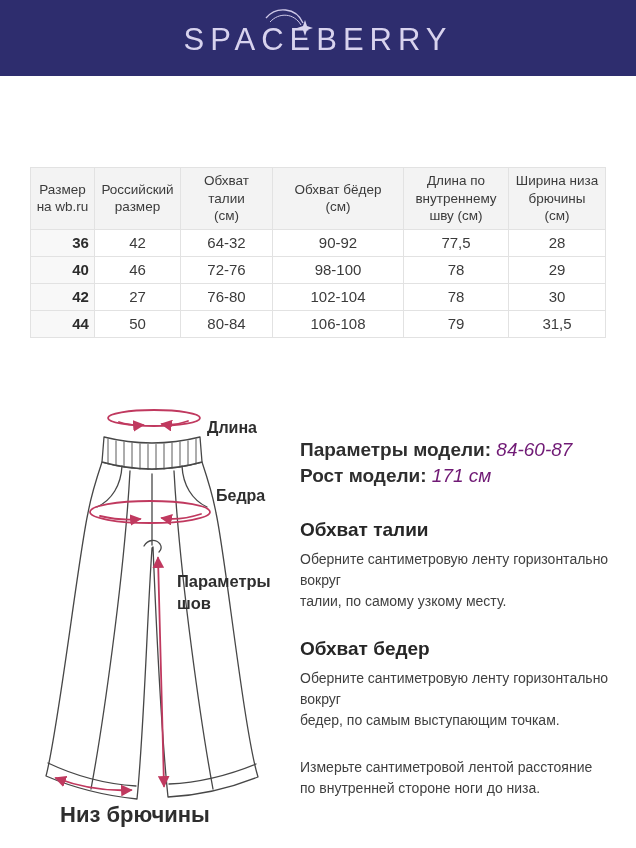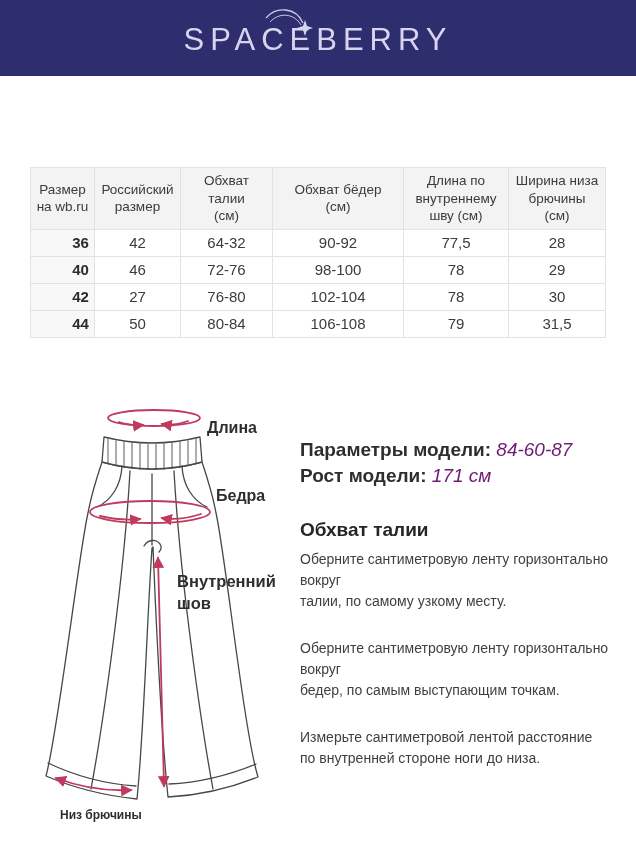--- a/index.html
+++ b/index.html
@@ -24,21 +24,21 @@
     color:#3b3b3b;white-space:pre-line;height:55px;padding:4px 4px;}
   .size-table td{font-size:15px;color:#3b3b3b;height:27px;background:#fff;}
   .size-table td:first-child{background:var(--table-first-col-bg);font-weight:700;color:#2c2c2c;padding-left:36px;}
 
   
   .pants-svg{position:absolute;left:20px;top:400px;}
   .diagram-label{position:absolute;color:var(--text-dark);font-weight:600;font-size:16px;line-height:22px;}
   .label-waist{left:207px;top:417px;}
   .label-hips{left:216px;top:485px;}
   .label-inseam{left:177px;top:570px;width:100px;font-weight:700;font-size:16.5px;}
-  .label-hem{left:60px;top:804px;font-weight:700;font-size:12px;}
+  .label-hem{left:60px;top:804px;font-weight:700;font-size:22px;}
 
   
   .info-col{position:absolute;left:300px;top:437px;width:322px;}
   .model-line{font-size:19px;line-height:26px;color:var(--text-dark);}
   .model-line .lbl{font-weight:600;}
   .model-line .val{font-weight:400;color:#701a75;font-style:italic;}
   .guide{margin-top:30px;}
   .guide-section{margin-bottom:26px;}
   .guide-title{font-size:19px;font-weight:700;color:#262626;margin-bottom:8px;}
   .guide-desc{font-size:14px;line-height:21px;color:var(--text-body);white-space:pre-line;}
@@ -157,40 +157,41 @@
       <path d="M181,114 Q159,121 142,118" marker-end="url(#arr)"></path>
 
       <path d="M138,158 C141,250 142,320 144,386" marker-start="url(#arr)" marker-end="url(#arr)"></path>
 
       <path d="M36,378 Q73,392 111,390" marker-start="url(#arr)" marker-end="url(#arr)"></path>
     </g>
   </svg>
 
   <div class="diagram-label label-waist">Длина</div>
   <div class="diagram-label label-hips">Бедра</div>
-  <div class="diagram-label label-inseam">Внутренний шов</div>
+  <div class="diagram-label label-inseam">Параметры шов</div>
   <div class="diagram-label label-hem">Низ брючины</div>
 
   <div class="info-col">
     <div class="model-line">
       <span class="lbl">Параметры модели:</span>
       <span class="val">84-60-87</span>
     </div>
     <div class="model-line">
       <span class="lbl">Рост модели:</span>
       <span class="val">171 см</span>
     </div>
 
     <div class="guide">
       <div class="guide-section">
         <div class="guide-title">Обхват талии</div>
         <div class="guide-desc">Оберните сантиметровую ленту горизонтально вокруг
 талии, по самому узкому месту.</div>
       </div>
       <div class="guide-section">
+        <div class="guide-title">Обхват бедер</div>
         <div class="guide-desc">Оберните сантиметровую ленту горизонтально вокруг
 бедер, по самым выступающим точкам.</div>
       </div>
       <div class="guide-section">
         <div class="guide-desc">Измерьте сантиметровой лентой расстояние
 по внутренней стороне ноги до низа.</div>
       </div>
     </div>
   </div>
 

